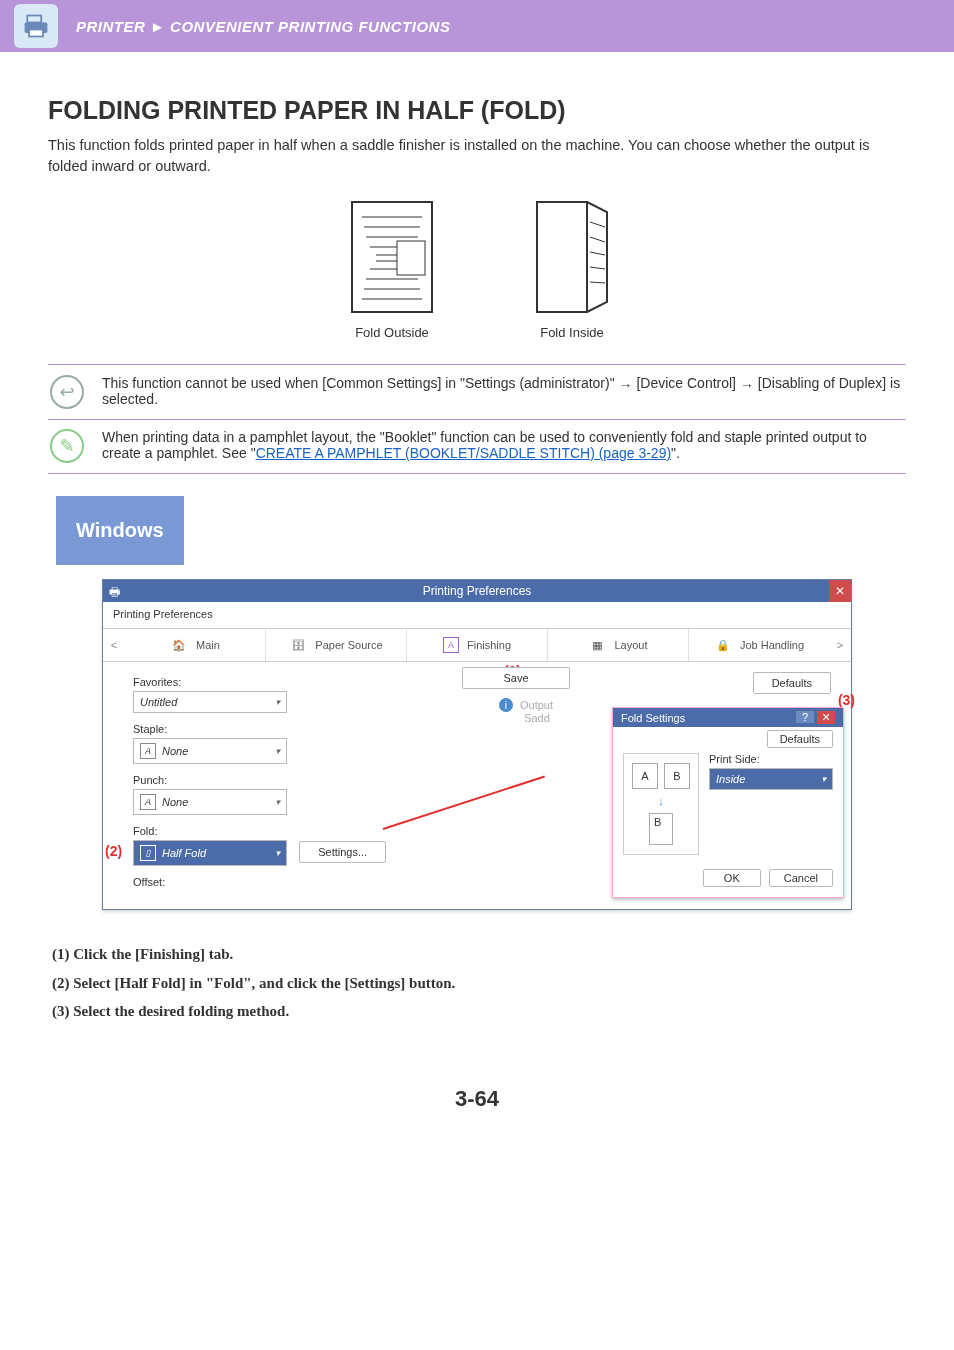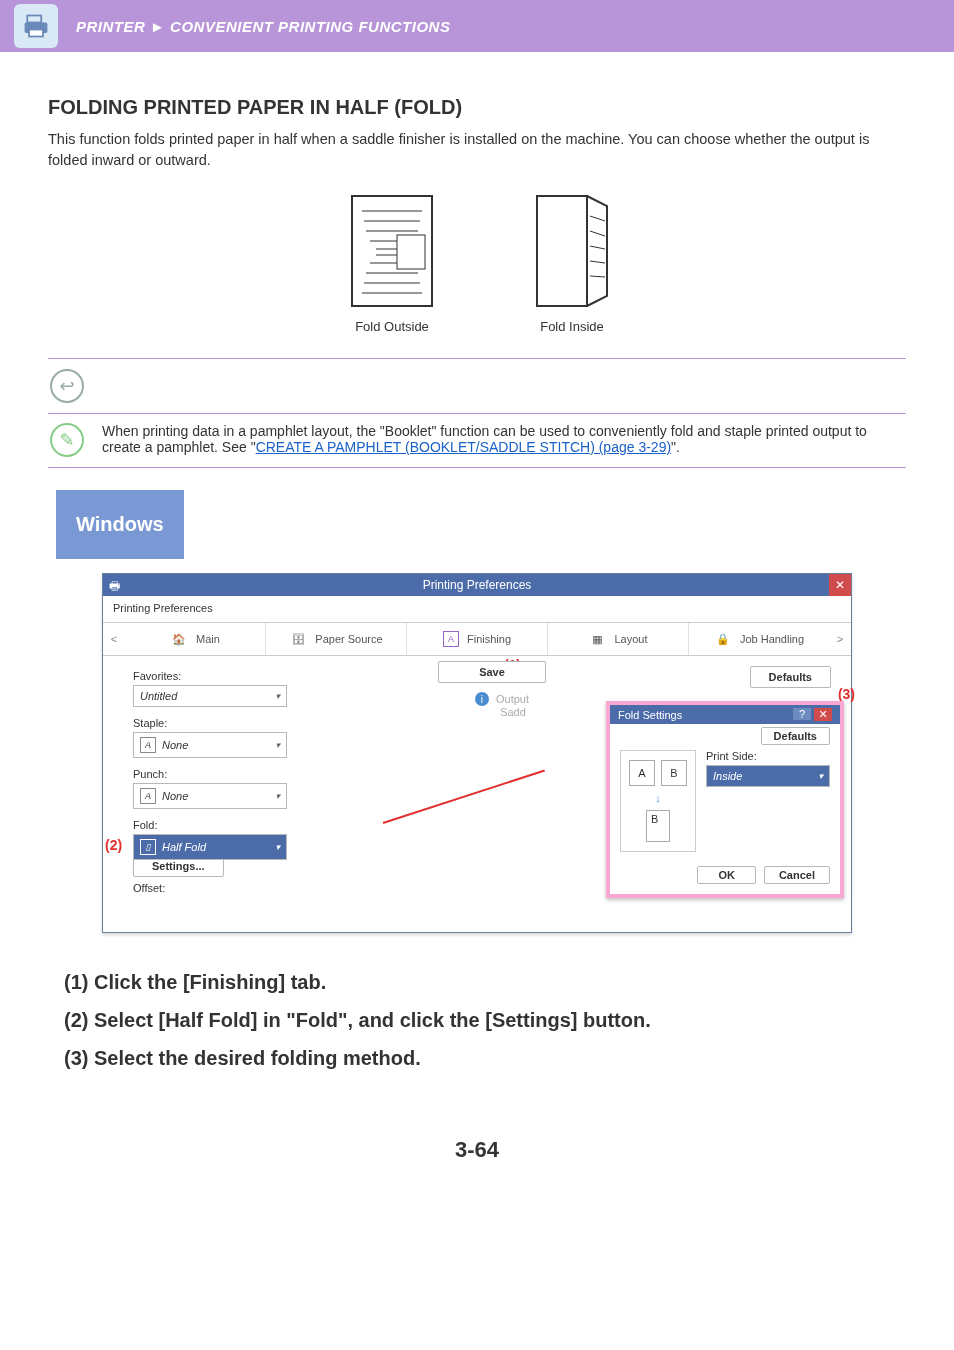--- a/index.html
+++ b/index.html
@@ -31,21 +31,21 @@
     color: #fff;
     font-weight: bold;
     font-size: 15px;
     font-style: italic;
     letter-spacing: .5px;
   }
   .content {
     padding: 28px 48px 0 48px;
   }
   .page-title {
-    font-size: 20px;
+    font-size: 25px;
     font-weight: bold;
     margin: 16px 0 10px 0;
   }
   .body-text {
     font-size: 14.5px;
     line-height: 1.45;
     margin: 6px 0 18px 0;
   }
   .fold-figs {
     display: flex;
@@ -138,23 +138,23 @@
     position: relative;
   }
   .tab + .tab { border-left: 1px solid #e0e0e0; }
   .tab .ticon { width: 18px; height: 16px; display:inline-flex; align-items:center; justify-content:center; }
   .tab.active .ticon { color: #9865c9; }
   .chev {
     width: 22px; flex: 0 0 22px; text-align: center; color: #888;
     padding: 8px 0;
   }
   .dlg-body {
-    padding: 10px 20px 28px 30px;
-    display: flex;
-    gap: 64px;
+    padding: 10px 20px 11px 30px;
+    display: flex;
+    gap: 40px;
     align-items: flex-start;
   }
   .col { flex: 1; }
   .callout-num {
     position: absolute;
     color: #e03030;
     font-weight: bold;
     font-size: 14px;
   }
   .form-row { margin: 4px 0 10px 0; }
@@ -166,30 +166,30 @@
     padding: 4px 6px;
     color: #333;
   }
   .dd { width: 140px; position: relative; display:inline-flex; align-items:center; justify-content:space-between;font-style:italic; }
   .dd.wval { width: 140px; }
   .dd .caret { font-size: 9px; color:#666; }
   .dd .pficon {
     width: 14px; height: 14px; border:1px solid #888; margin-right:6px; font-size:9px;
     display:inline-flex; align-items:center; justify-content:center;
   }
-  .btn { padding: 4px 18px; border-radius: 2px; font-weight: bold; }
+  .btn { padding: 4px 18px; border-radius: 2px; }
   .btn.wide { padding: 4px 40px; }
   .hf-sel { background:#4b6ca8; color:#fff; }
   .right-buttons { display:flex; gap:10px; justify-content:flex-end; }
   .fold-popover {
     position: absolute;
     right: 8px;
     top: 128px;
     width: 230px;
-    border: 4px solid #f9a8d4;
+    border: 1px solid #f9a8d4;
     background: #fff;
     box-shadow: 0 2px 4px rgba(0,0,0,.25);
     font-size: 11px;
   }
   .fp-title {
     background: #4b6ca8; color:#fff; padding: 3px 8px; display:flex; justify-content:space-between; align-items:center;
   }
   .fp-title .tbtns span { width:18px; display:inline-flex; justify-content:center; }
   .fp-body { padding: 8px 10px 10px 10px; display:flex; gap:10px; }
   .fp-prev {
@@ -198,21 +198,21 @@
   }
   .ab-row { display:flex; gap:6px; }
   .ab-cell { width:24px; height:24px; border:1px solid #aaa; display:flex; align-items:center; justify-content:center; font-size:11px; }
   .fp-right { flex:1; }
   .fp-foot { display:flex; gap:8px; justify-content:flex-end; padding:4px 10px 10px 10px; }
   .pointer-line {
     position:absolute;
     width:170px; height:2px; background:#e03030;
     transform-origin: left center;
   }
-  .step-list { font-size: 20px; font-weight:bold; line-height: 1.9; margin: 14px 0 0 16px; padding:0; }
+  .step-list { font-size: 15px; font-weight:bold; line-height: 1.9; margin: 14px 0 0 4px; padding:0;font-family:Liberation Serif, serif; }
   .step-list li { list-style:none; }
   .page-num {
     text-align:center; font-size: 22px; font-weight:bold; margin: 60px 0 30px 0;
   }
 </style>
 </head>
 <body>
 
 <div class="top-bar">
   <div class="top-icon">
@@ -262,20 +262,21 @@
         <line x1="58" y1="55" x2="73" y2="58" stroke="#333"></line>
         <line x1="58" y1="70" x2="73" y2="72" stroke="#333"></line>
         <line x1="58" y1="85" x2="73" y2="86" stroke="#333"></line>
       </svg>
       <span>Fold Inside</span>
     </div>
   </div>
 
   <div class="note-block">
     <div class="note-icon back">↩</div>
+    <div>This function cannot be used when [Common Settings] in "Settings (administrator)" → [Device Control] → [Disabling of Duplex] is selected.</div>
   </div>
   <div class="note-block">
     <div class="note-icon pencil">✎</div>
     <div>
       <span>When printing data in a pamphlet layout, the "Booklet" function can be used to conveniently fold and staple printed output to create a pamphlet. See "</span><a class="link">CREATE A PAMPHLET (BOOKLET/SADDLE STITCH) (page 3-29)</a><span>".</span>
     </div>
   </div>
 
   <div class="os-heading">Windows</div>
 

